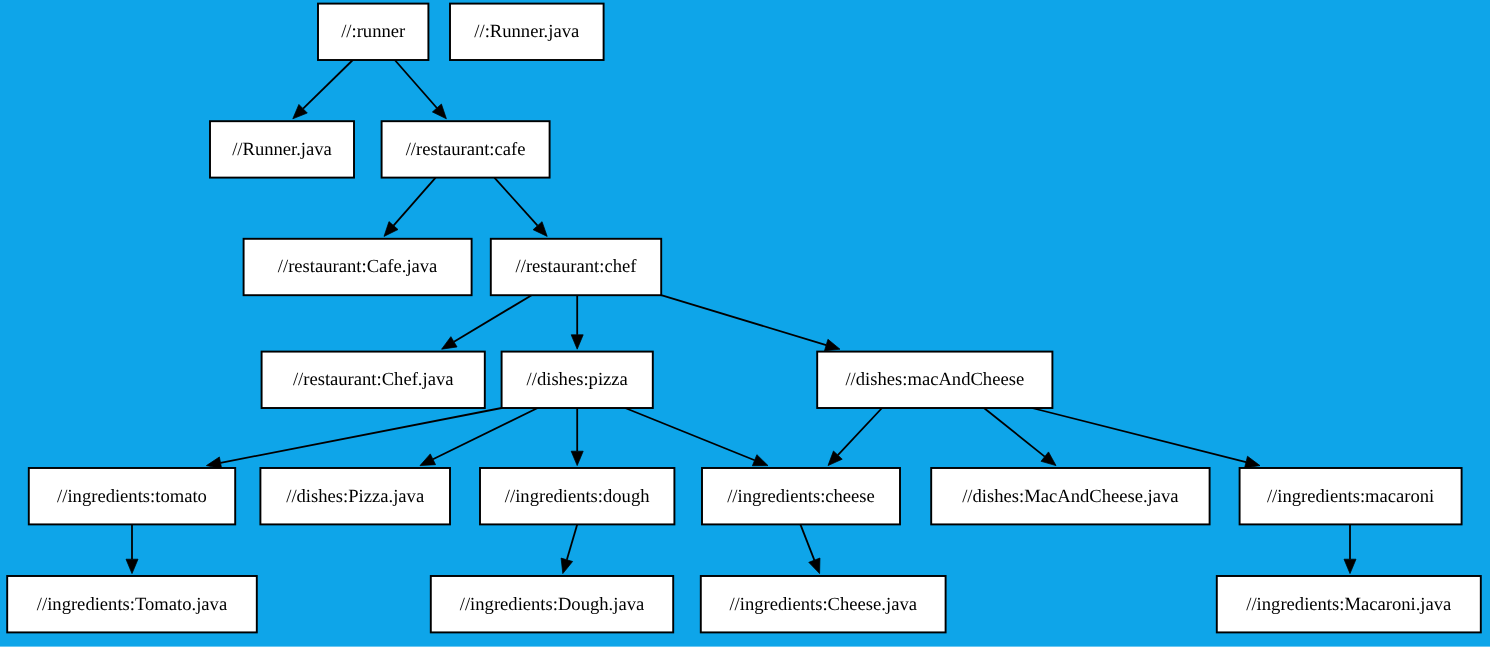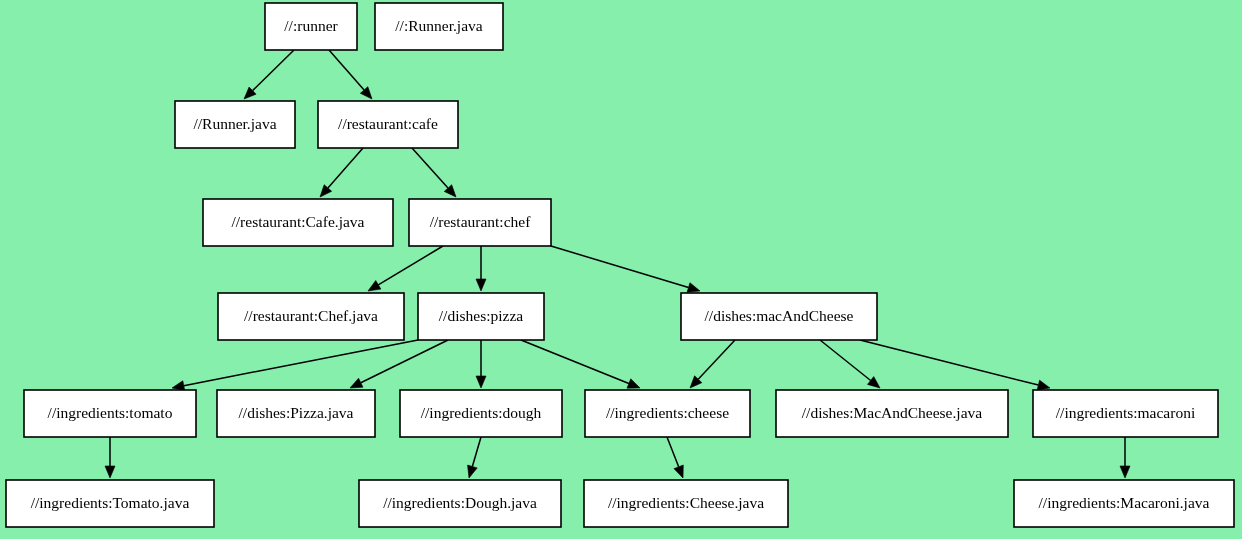--- a/index.html
+++ b/index.html
@@ -4,21 +4,21 @@
 <style>
   html, body {
     margin: 0;
     padding: 0;
     background: #ffffff;
   }
   #canvas {
     position: relative;
     width: 1242px;
     height: 539px;
-    background: #86efac;
+    background: #0ea5e9;
     overflow: hidden;
   }
   svg#graph {
     display: block;
     width: 1242px;
     height: 539px;
     font-family: "Liberation Serif", "DejaVu Serif", serif;
   }
   .node-box {
     fill: #ffffff;

